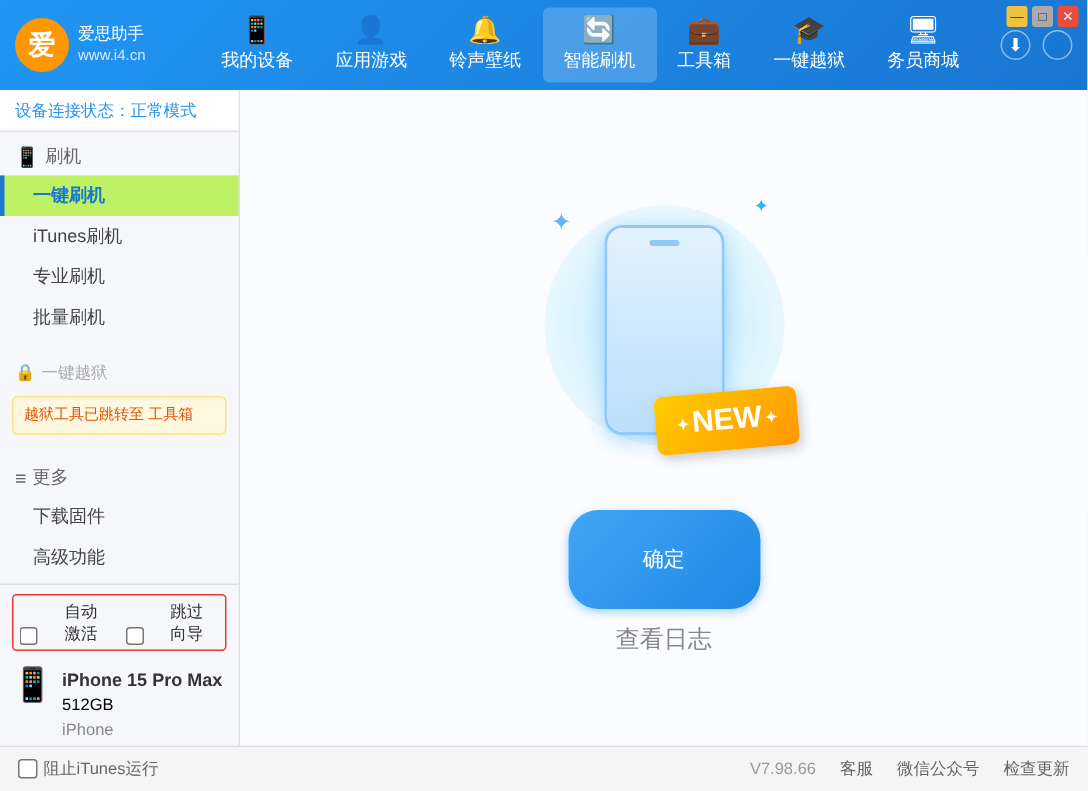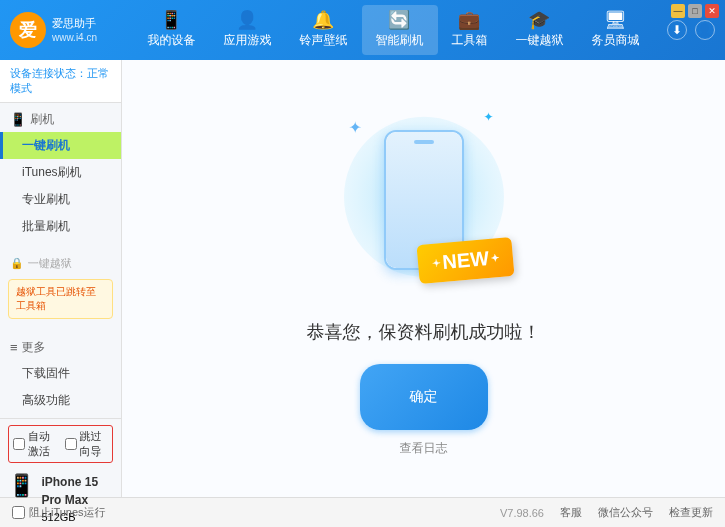--- a/index.html
+++ b/index.html
@@ -99,21 +99,21 @@
     .win-btn.max { background: #aaa; }
 
     
     .main-container {
       display: flex;
       height: calc(527px - 60px - 30px);
     }
 
     
     .sidebar {
-      width: 122px;
+      width: 160px;
       background: #f5f7fa;
       border-right: 1px solid #e0e0e0;
       display: flex;
       flex-direction: column;
       flex-shrink: 0;
     }
     .status-bar {
       padding: 6px 10px;
       font-size: 11px;
       color: #555;
@@ -179,22 +179,22 @@
       display: flex;
       align-items: center;
       gap: 4px;
       margin-bottom: 6px;
       border: 1.5px solid #e53935;
       border-radius: 3px;
       padding: 3px 4px;
     }
     .checkbox-label {
       display: flex;
-      align-items: center;
-      gap: 3px;
+      align-items: flex-end;
+      gap: 18px;
       font-size: 11px;
       color: #333;
       cursor: pointer;
     }
     .checkbox-label input { width: 12px; height: 12px; }
     .device-info {
       display: flex;
       align-items: flex-start;
       gap: 6px;
       padding: 4px 0;
@@ -320,21 +320,21 @@
       color: white;
       border: none;
       padding: 24px 50px;
       border-radius: 20px;
       font-size: 14px;
       cursor: pointer;
       margin-bottom: 10px;
       box-shadow: 0 2px 6px rgba(33,150,243,0.4);
     }
     .log-link {
-      font-size: 12px;
+      font-size: 16px;
       color: #888;
       cursor: pointer;
       text-decoration: none;
     }
 
     
     .footer {
       height: 30px;
       background: #f5f5f5;
       border-top: 1px solid #ddd;
@@ -485,21 +485,20 @@
         <div class="phone-wrapper">
           <div class="phone-body">
             <div class="phone-screen"></div>
             <div class="phone-notch"></div>
           </div>
         </div>
 
         <div class="new-badge">NEW</div>
       </div>
 
-      <div class="success-title">恭喜您，保资料刷机成功啦！</div>
 
       <button class="btn-confirm">确定</button>
 
       <a class="log-link">查看日志</a>
     </div>
 
   </div>
 
   <div class="footer">
     <div class="footer-left">

